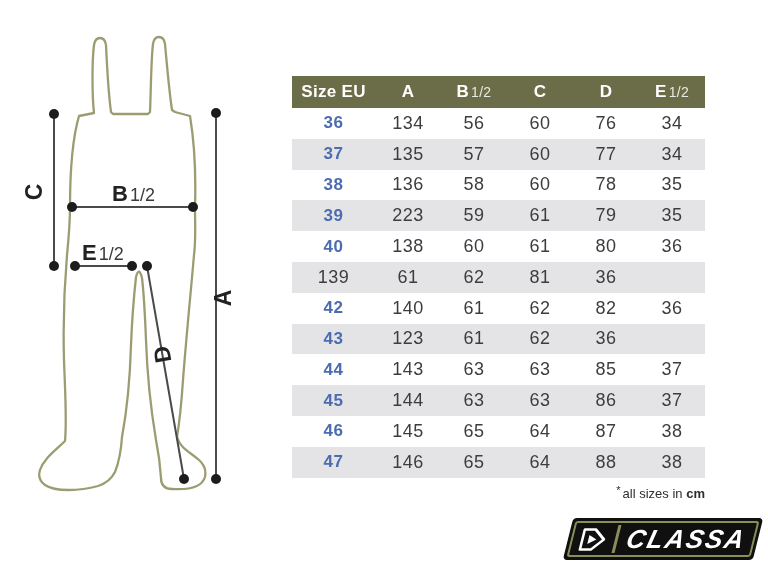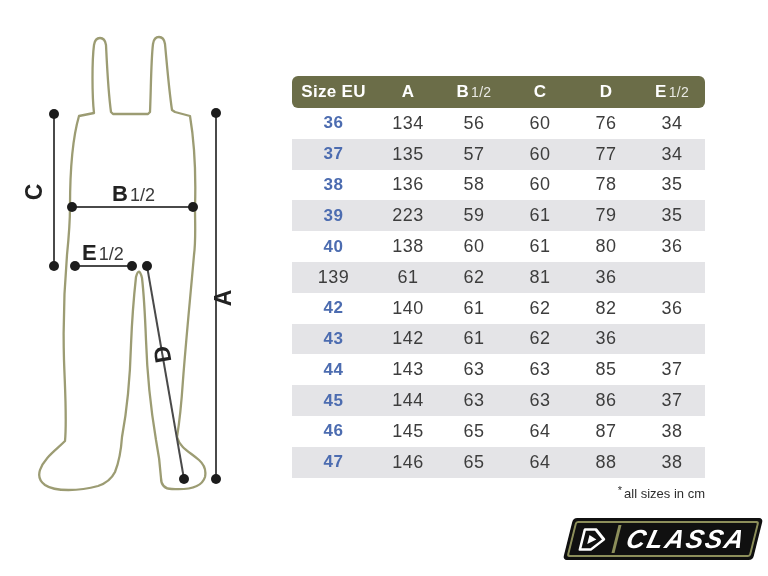--- a/index.html
+++ b/index.html
@@ -14,39 +14,39 @@
   .mline  { stroke:#4a4a4a; stroke-width:2; fill:none; }
   .mdot   { fill:#1c1c1c; }
   .mlabel { font-family:"Liberation Sans", sans-serif; font-weight:bold; font-size:23px; fill:#222222; }
   .mlabel-sm { font-family:"Liberation Sans", sans-serif; font-weight:bold; font-size:22px; fill:#222222; }
   .mhalf  { font-weight:400; font-size:18px; fill:#3a3a3a; }
 
   
   .size-table { position:absolute; left:292px; top:76px; width:413px; }
   .thead {
     display:grid; grid-template-columns:83px 66px 66px 66px 66px 66px;
-    height:32px; background:#6b6d48; color:#ffffff;border-radius:6px;
+    height:32px; background:#6b6d48; color:#ffffff;
   }
   .th { display:flex; align-items:center; justify-content:center;
         font-size:17px; font-weight:bold; letter-spacing:.3px; }
   .half { font-size:14px; font-weight:400; opacity:.85; margin-left:2px; }
   .tbody .trow {
     display:grid; grid-template-columns:83px 66px 66px 66px 66px 66px;
     height:30.8px;
   }
   .tbody .trow.alt { background:#e4e4e7; }
   .td { display:flex; align-items:center; justify-content:center;
         font-size:18px; color:#3d3d3d; letter-spacing:.5px; }
   .td.size { font-size:17px; font-weight:bold; color:#4c6cb0; letter-spacing:.5px; }
 
   
   .note { position:absolute; left:292px; top:484px; width:413px;
           text-align:right; font-size:13px; color:#2e2e2e; }
   .note .star { vertical-align:4px; font-size:11px; margin-right:2px; }
-  .note .unit { font-weight:normal;text-align:right; }
+  .note .unit { font-weight:bold;text-align:right; }
 
   
   .logo { position:absolute; left:568px; top:518px; width:190px; height:42px; }
   .logo-skew {
     position:relative; width:100%; height:100%;
     background:#101010; transform:skewX(-14deg); border-radius:4px;
     display:flex; align-items:center; padding:0 12px; box-sizing:border-box;
   }
   .logo-skew::after {
     content:""; position:absolute; inset:3px; border:2px solid #8c8e5a;
@@ -192,21 +192,21 @@
         <div class="trow">
           <div class="td size">42</div>
           <div class="td">140</div>
           <div class="td">61</div>
           <div class="td">62</div>
           <div class="td">82</div>
           <div class="td">36</div>
         </div>
         <div class="trow alt">
           <div class="td size">43</div>
-          <div class="td">142</div>
+          <div class="td">123</div>
           <div class="td">61</div>
           <div class="td">62</div>
           <div class="td">36</div>
         </div>
         <div class="trow">
           <div class="td size">44</div>
           <div class="td">143</div>
           <div class="td">63</div>
           <div class="td">63</div>
           <div class="td">85</div>

